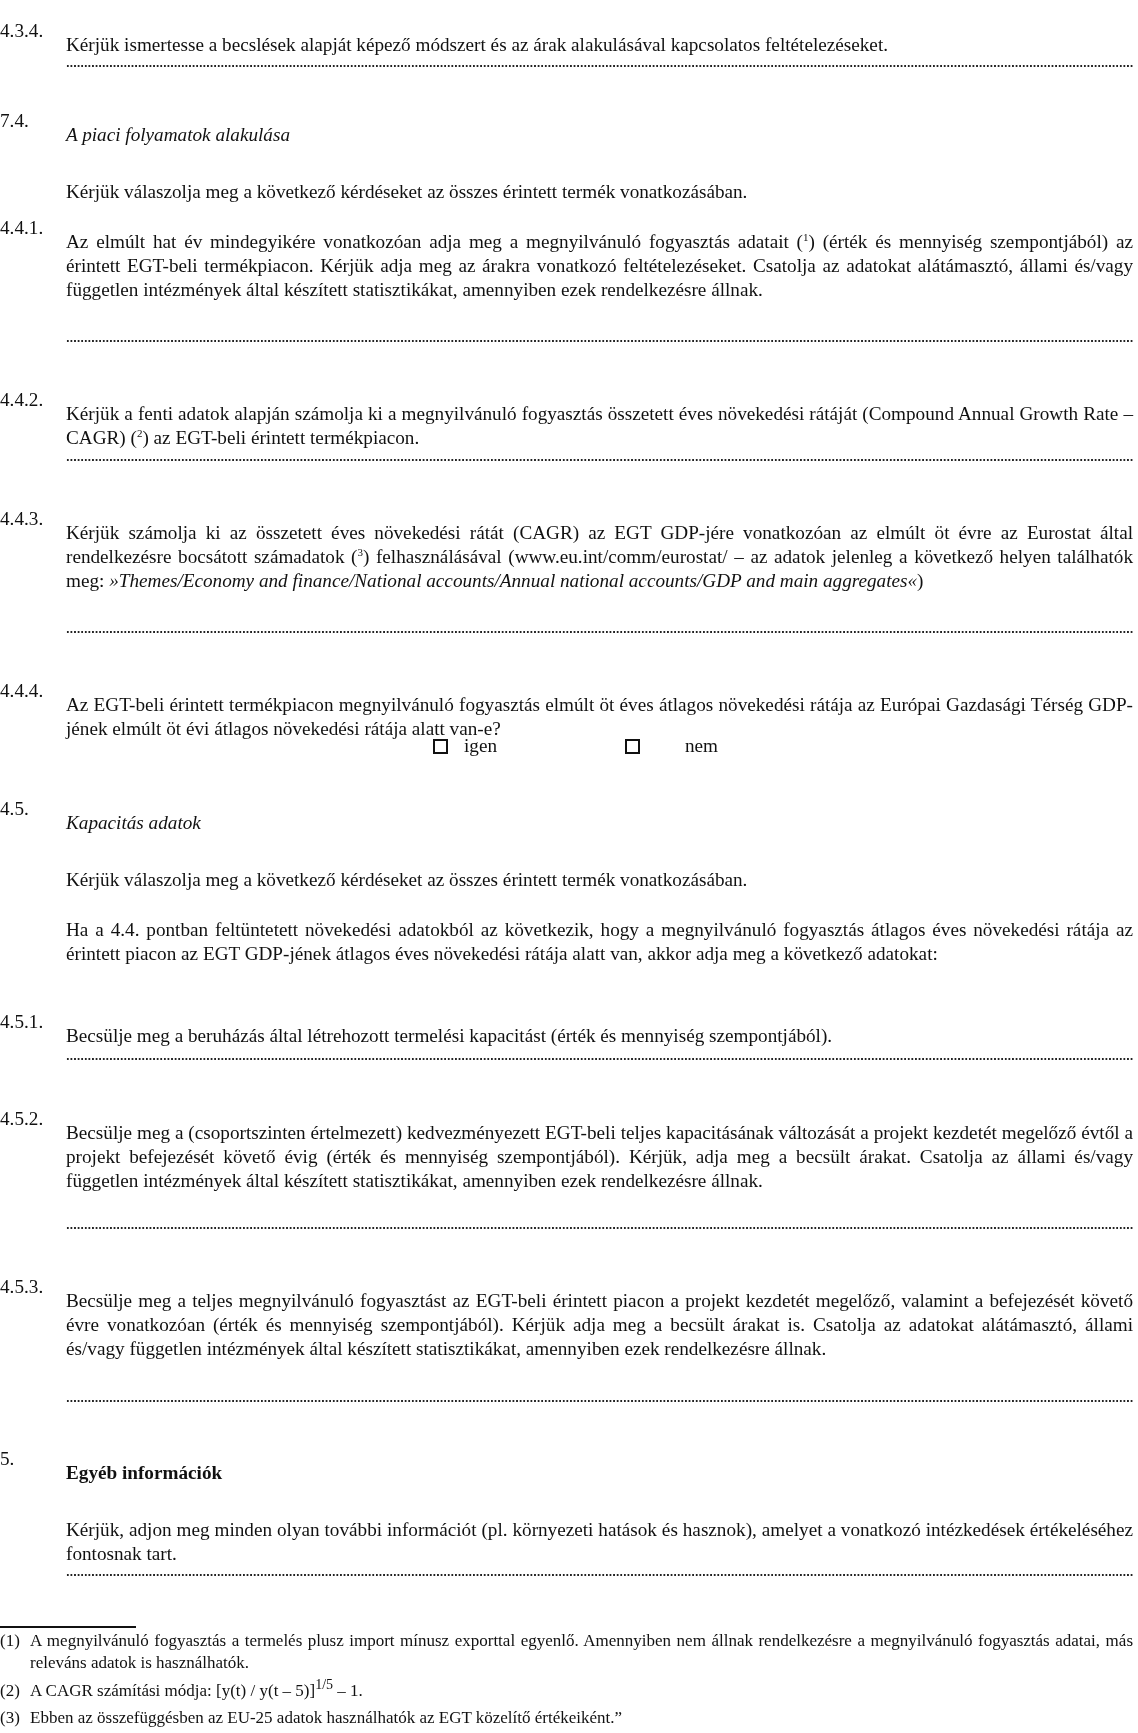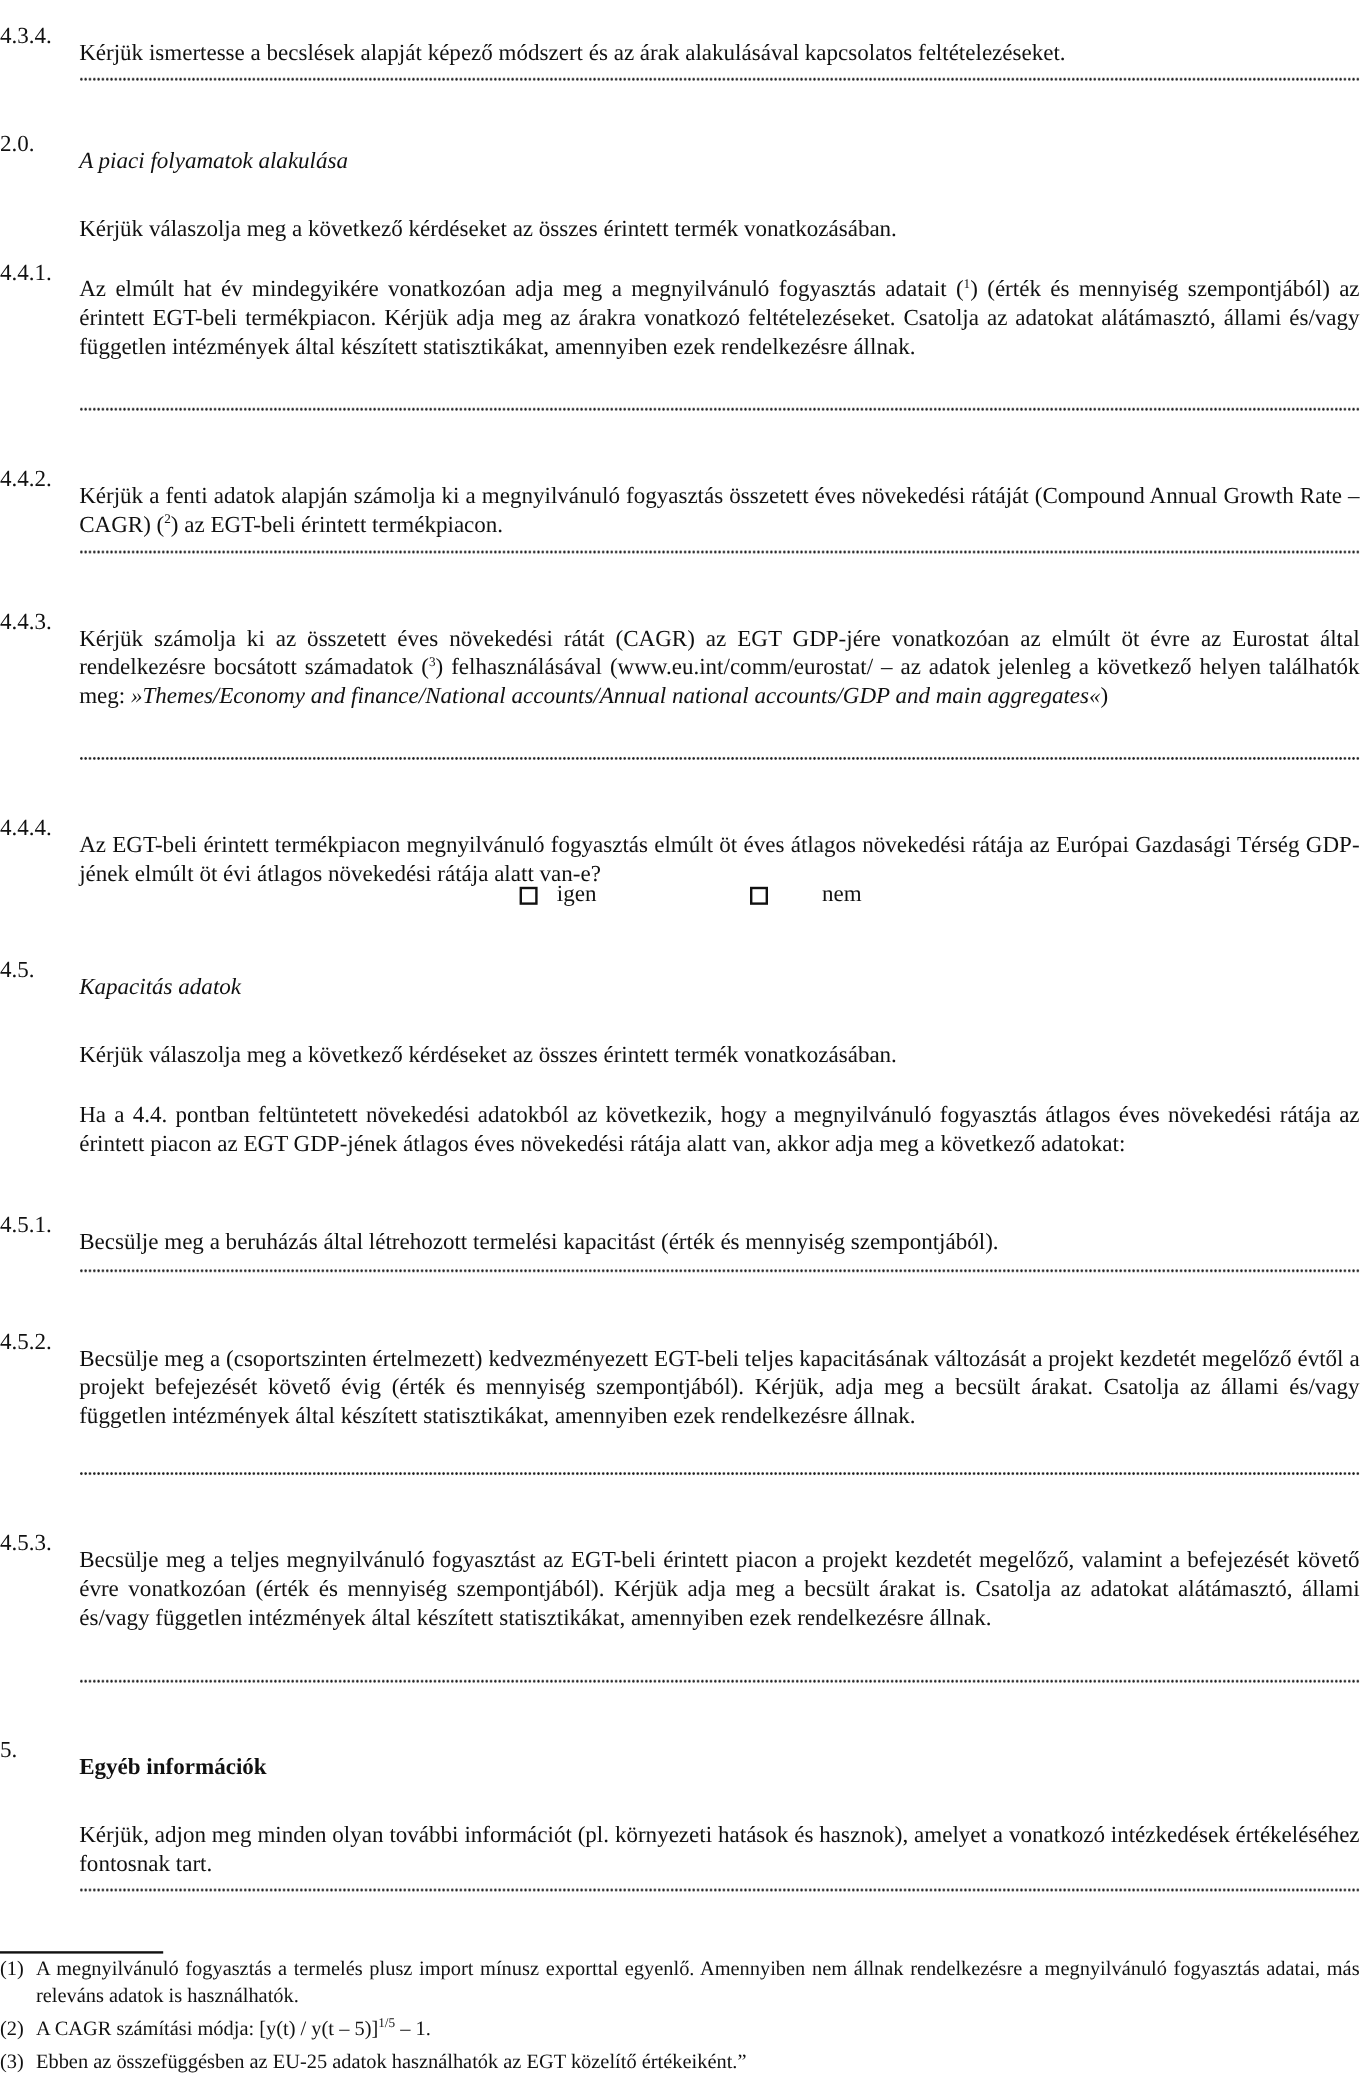--- a/index.html
+++ b/index.html
@@ -26,35 +26,35 @@
   .check-row { position: absolute; top: 734px; left: 433px; height: 26px; }
   .check-opt { position: absolute; top: 0; display: flex; align-items: center; white-space: nowrap; }
   .box {
     width: 15px; height: 15px; border: 2px solid #111; box-sizing: border-box;
     margin-right: 16px; display: inline-block; background: #fff;
   }
   .fn-rule { position: absolute; left: 0; top: 1626px; width: 136px; height: 2px; background: #111; }
   .footnote { position: absolute; left: 0; width: 1133px; font-size: 17px; line-height: 22px; }
   .footnote .fmark { position: absolute; left: 0; top: 0; }
   .footnote .ftxt { position: absolute; left: 30px; right: 0; top: 0; text-align: justify; text-align-last: left; }
-  sup.exp { font-size: 11px; vertical-align: 7px; line-height: 0; }
+  sup.exp { font-size: 14px; vertical-align: 7px; line-height: 0; }
 </style>
 </head>
 <body>
 
 <div class="page">
 
   <div class="row" style="top:8px;">
     <span class="num">4.3.4.</span>
     <span class="txt last-left">Kérjük ismertesse a becslések alapját képező módszert és az árak alakulásával kapcsolatos feltételezéseket.</span>
   </div>
   <div class="dots" style="top:64px;"></div>
 
   <div class="row" style="top:98px;">
-    <span class="num">2.0.</span>
+    <span class="num">7.4.</span>
     <span class="txt ital last-left">A piaci folyamatok alakulása</span>
   </div>
   <div class="row" style="top:155px;">
     <span class="txt last-left">Kérjük válaszolja meg a következő kérdéseket az összes érintett termék vonatkozásában.</span>
   </div>
 
   <div class="row" style="top:205px;">
     <span class="num">4.4.1.</span>
     <span class="txt last-left"><span>Az elmúlt hat év mindegyikére vonatkozóan adja meg a megnyilvánuló fogyasztás adatait (</span><sup class="fn">1</sup><span>) (érték és mennyiség szempontjából) az érintett EGT-beli termékpiacon. Kérjük adja meg az árakra vonatkozó feltételezéseket. Csatolja az adatokat alátámasztó, állami és/vagy független intézmények által készített statisztikákat, amennyiben ezek rendelkezésre állnak.</span></span>
   </div>

